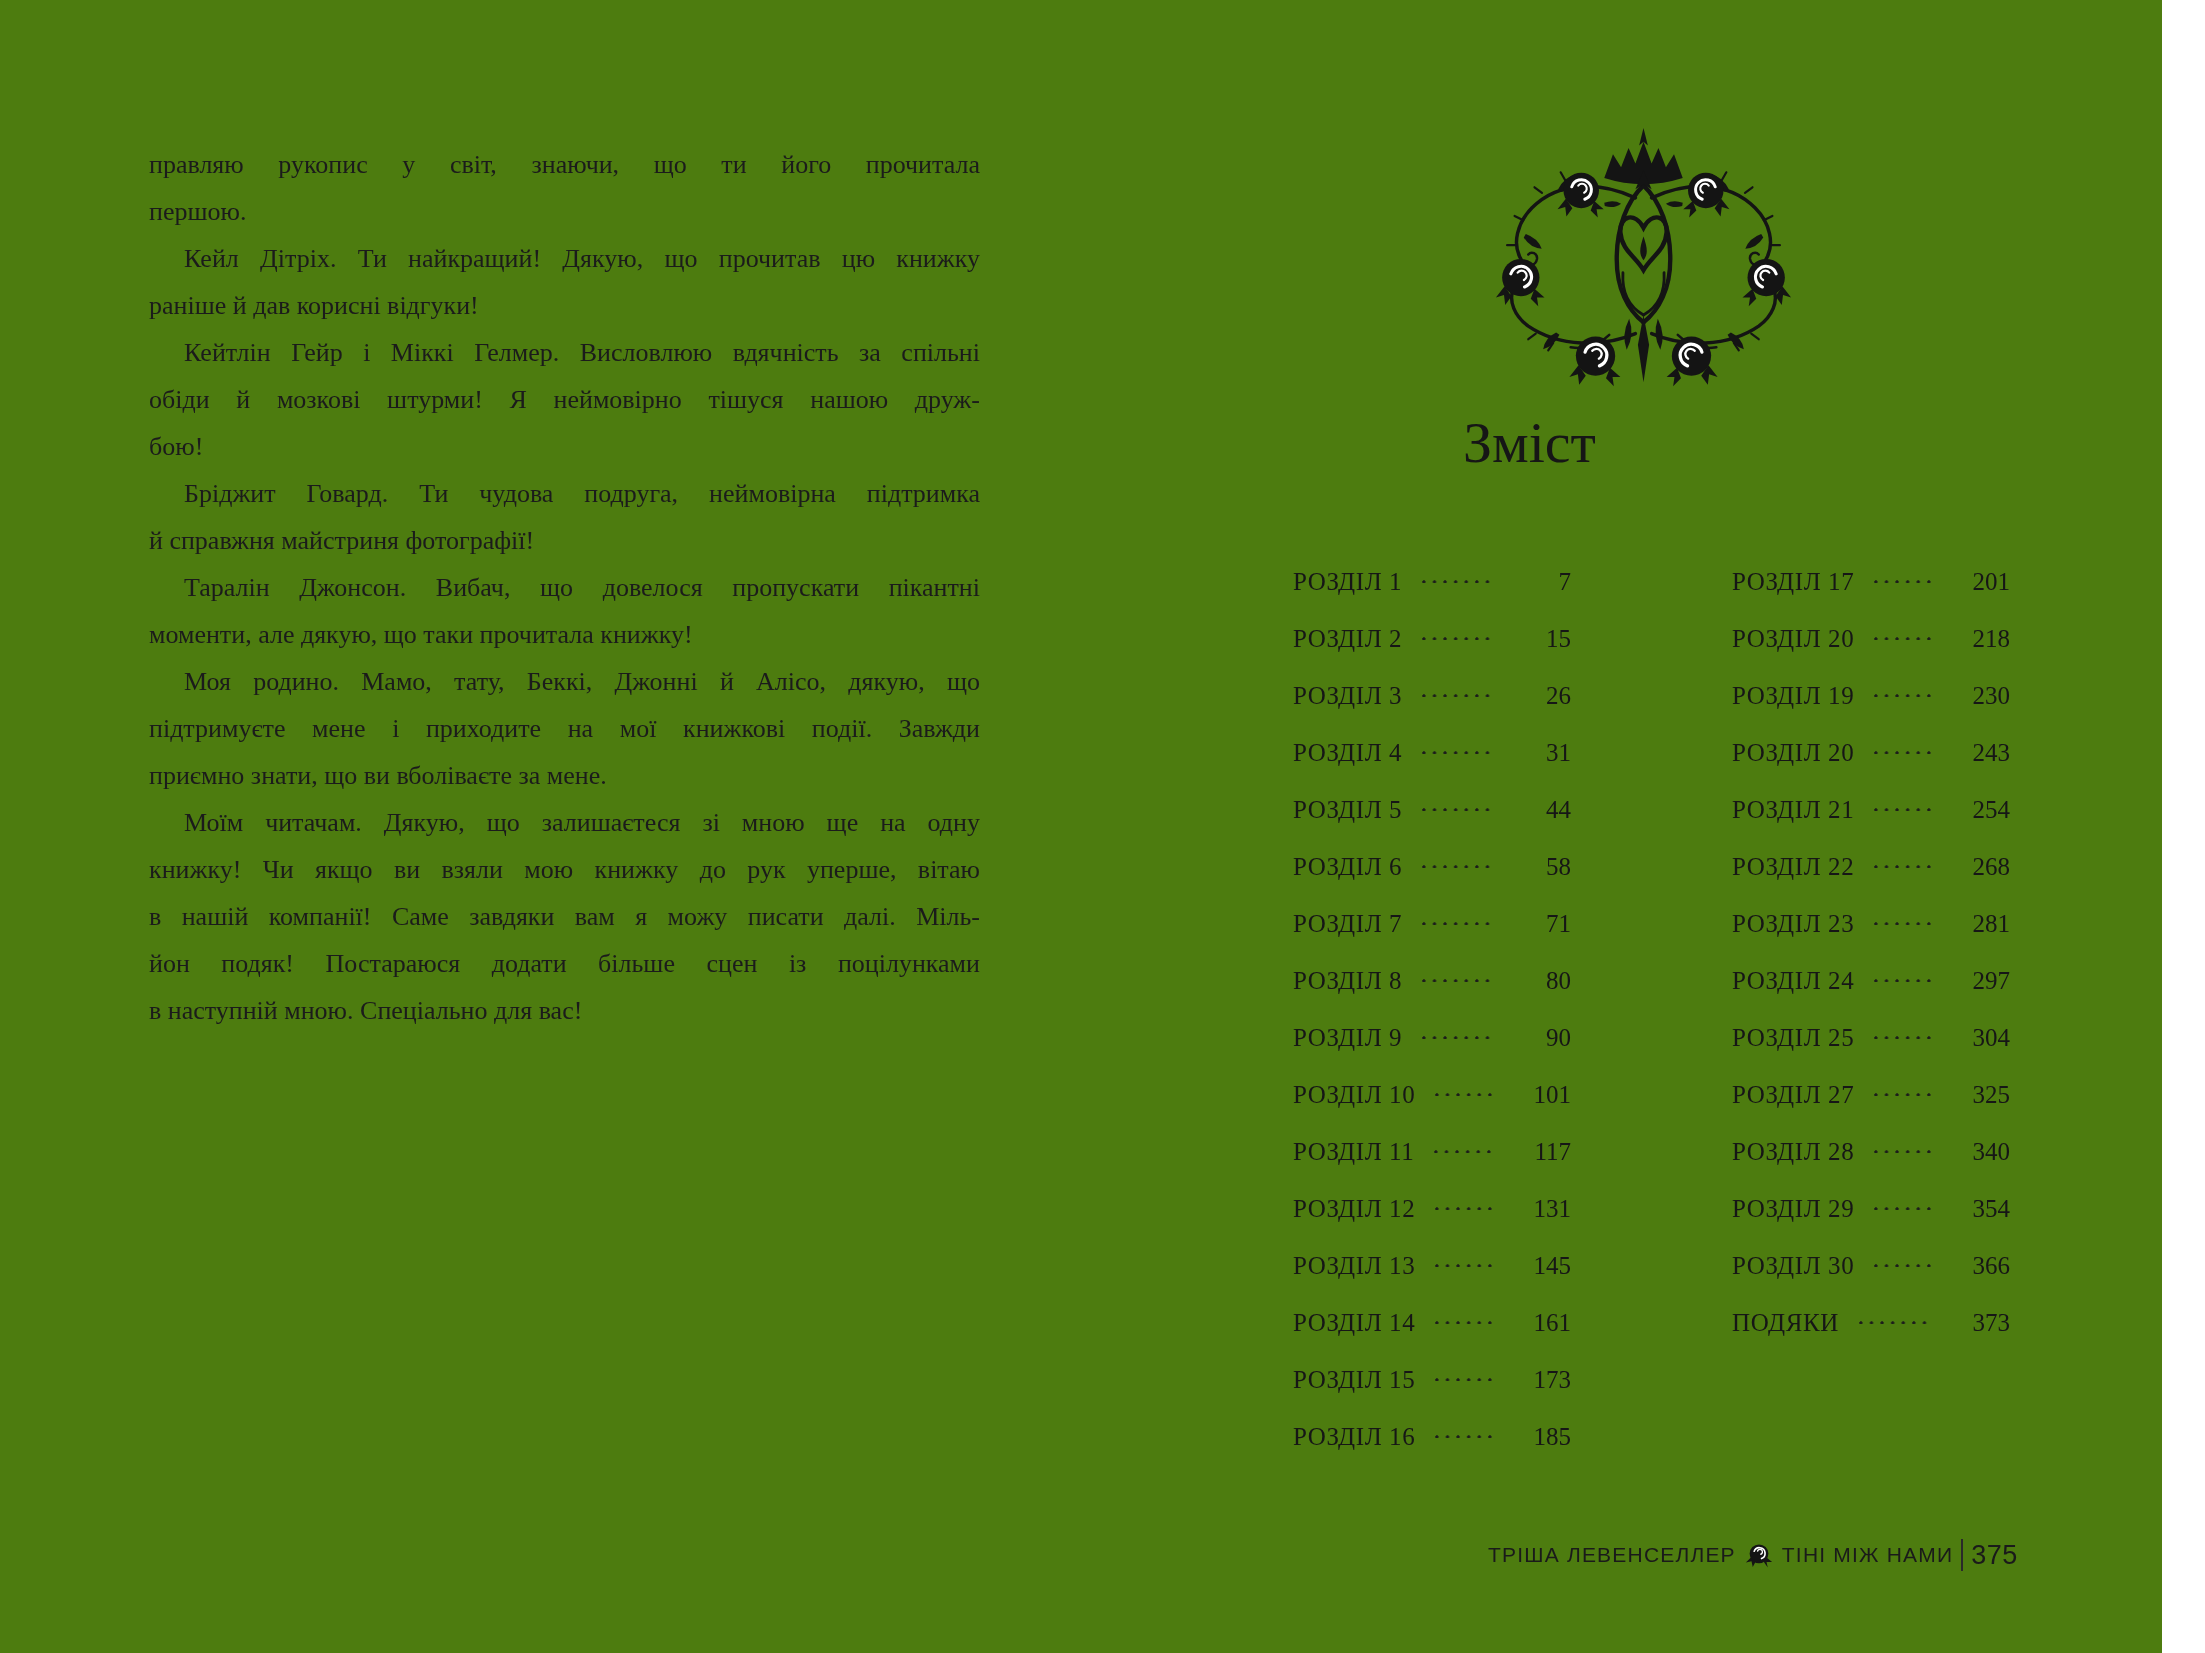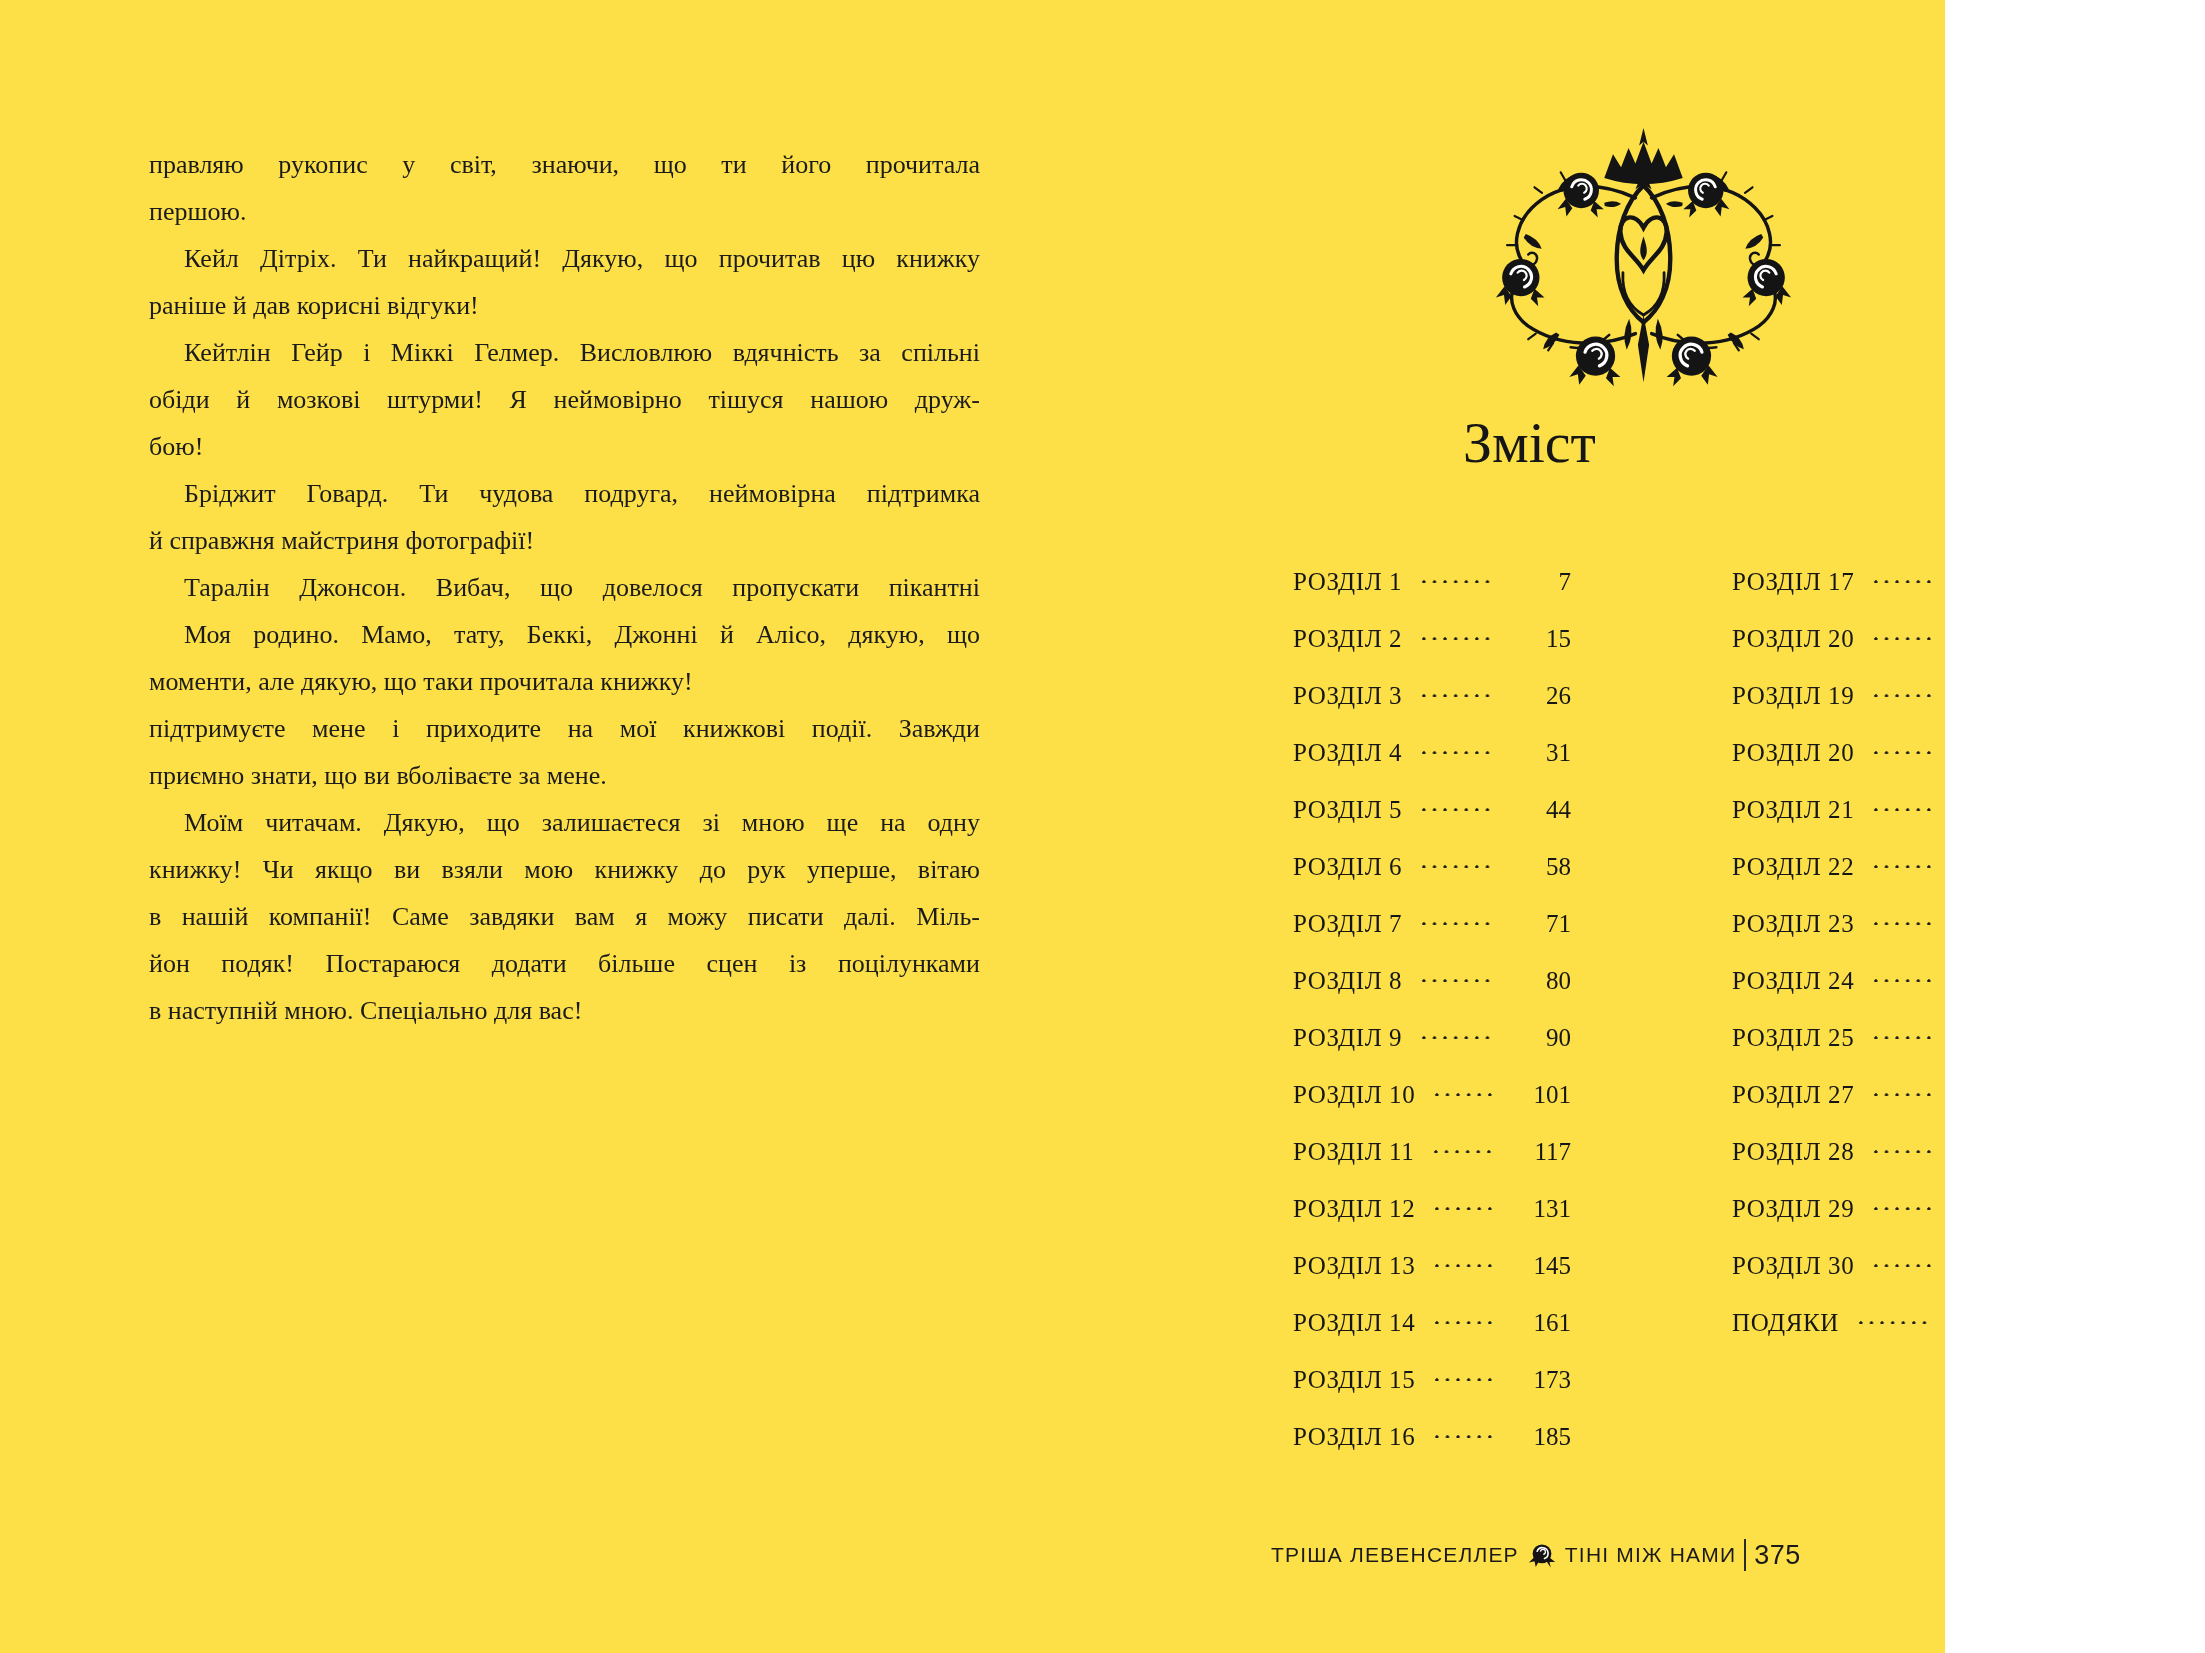--- a/index.html
+++ b/index.html
@@ -1,19 +1,19 @@
 <!DOCTYPE html>
 <html lang="uk" style="font-size:10px"><head>
 <meta charset="utf-8">
 <style>
   html,body{margin:0;padding:0;background:#ffffff;}
   .screen{
     position:relative;
-    width:1945px;height:1654px;
-    background:#fde047;
+    width:2162px;height:1654px;
+    background:#4d7c0f;
     font-family:"Liberation Serif", serif;
     color:#1b1b1b;
     overflow:hidden;
   }
   
   .ack{
     position:absolute;left:149px;top:141px;width:831px;
     font-size:26px;line-height:47px;
   }
   .ack-line{
@@ -75,23 +75,23 @@
       <div class="ack-line"><span>обіди й мозкові штурми! Я неймовірно тішуся нашою друж-</span></div>
 
       <div class="ack-line last"><span>бою!</span></div>
 
       <div class="ack-line indent"><span>Бріджит Говард. Ти чудова подруга, неймовірна підтримка</span></div>
 
       <div class="ack-line last"><span>й справжня майстриня фотографії!</span></div>
 
       <div class="ack-line indent"><span>Таралін Джонсон. Вибач, що довелося пропускати пікантні</span></div>
 
+      <div class="ack-line last"><span>моменти, але дякую, що таки прочитала книжку!</span></div>
+
       <div class="ack-line indent"><span>Моя родино. Мамо, тату, Беккі, Джонні й Алісо, дякую, що</span></div>
-
-      <div class="ack-line last"><span>моменти, але дякую, що таки прочитала книжку!</span></div>
 
       <div class="ack-line"><span>підтримуєте мене і приходите на мої книжкові події. Завжди</span></div>
 
       <div class="ack-line last"><span>приємно знати, що ви вболіваєте за мене.</span></div>
 
       <div class="ack-line indent"><span>Моїм читачам. Дякую, що залишаєтеся зі мною ще на одну</span></div>
 
       <div class="ack-line"><span>книжку! Чи якщо ви взяли мою книжку до рук уперше, вітаю</span></div>
 
       <div class="ack-line"><span>в нашій компанії! Саме завдяки вам я можу писати далі. Міль-</span></div>

